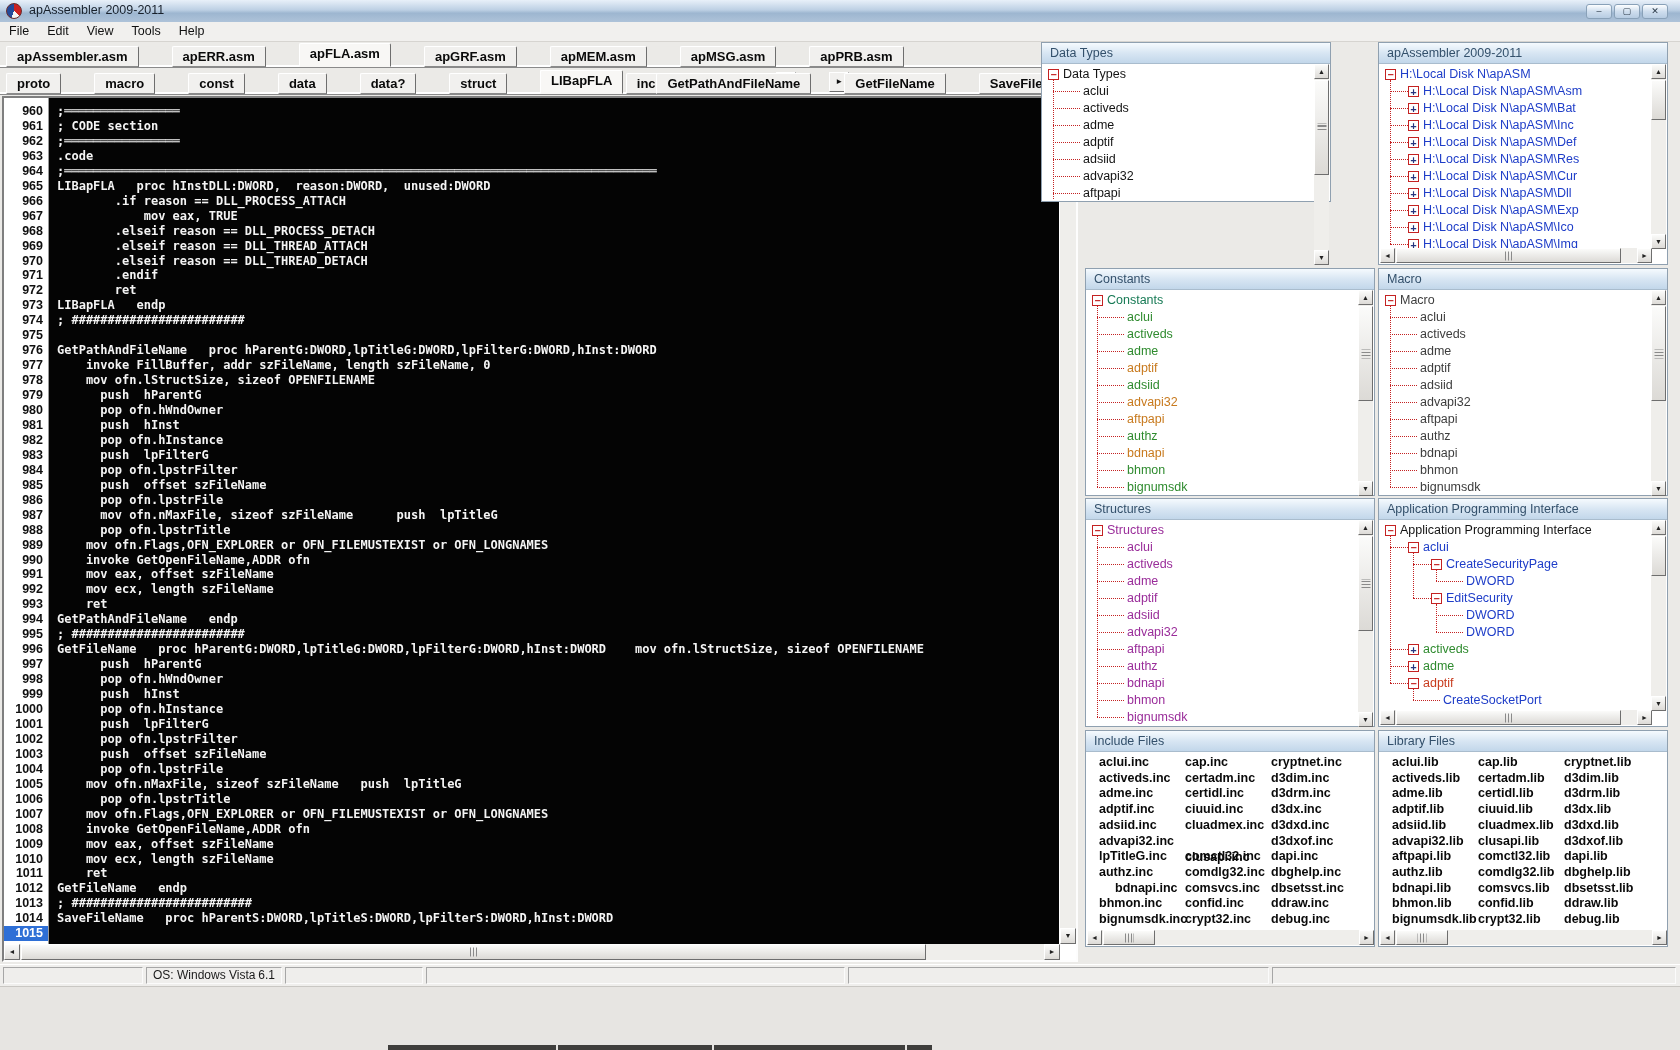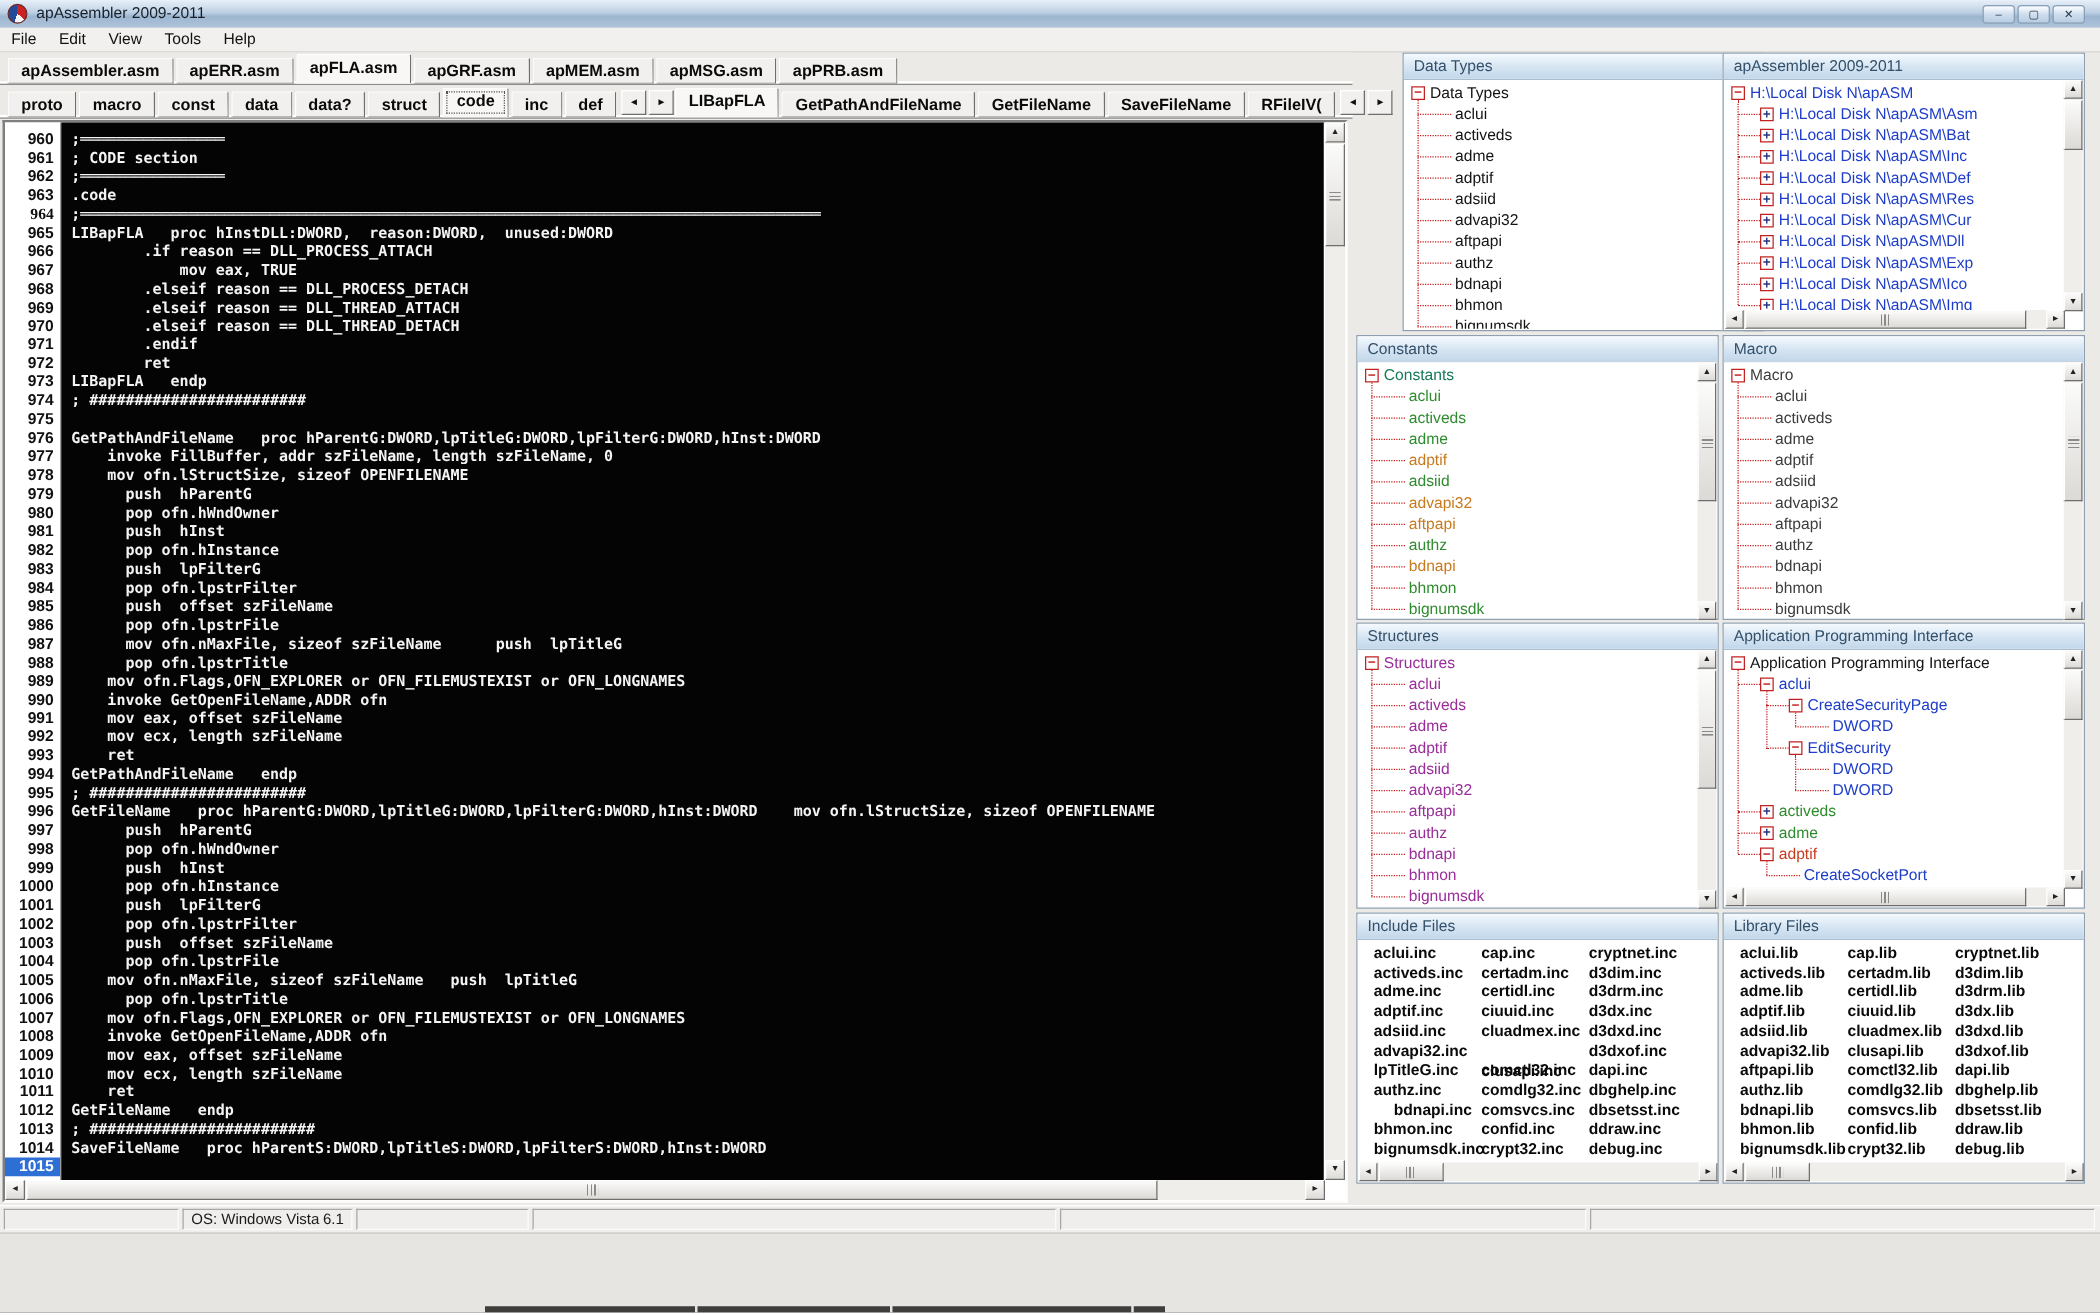--- a/index.html
+++ b/index.html
@@ -18,21 +18,21 @@
     font-size:9px;line-height:13px;text-align:center;color:#2b3a48;}
   
   #menubar{position:absolute;left:0;top:22px;width:1680px;height:19px;background:#f1f0ee;
     border-bottom:1px solid #d6d4d0;display:flex;}
   .menuitem{padding:0 9px;font-size:12.5px;line-height:19px;color:#111;}
   
   .tabstrip{position:absolute;left:0;width:1082px;background:#ebeae7;
     border-bottom:1px solid #8a8a8a;box-shadow:inset 0 -2px 0 #fff;}
   #strip1{top:42px;height:25px;}
   #strip2{top:69px;height:25px;}
-  .tabrow{position:absolute;display:flex;align-items:flex-end;}
+  .tabrow{position:absolute;display:flex;align-items:flex-end;gap:31px;}
   #filetabs{left:6px;top:43px;height:24px;}
   #sectiontabs{left:6px;top:70px;height:24px;}
   #proctabs{left:540px;top:70px;height:24px;}
   .tab{height:21px;box-sizing:border-box;padding:2px 10px 0 10px;margin-right:2px;white-space:nowrap;
     background:#f1f0ee;border:1px solid;border-color:#ffffff #6e6e6e #8a8a8a #ffffff;
     border-radius:2px 2px 0 0;font-weight:bold;font-size:13px;color:#0a0a0a;}
   .tab.active{height:24px;background:#f8f7f5;border-bottom:1px solid #f8f7f5;z-index:4;}
   .tab.focusdots{outline:1px dotted #555;outline-offset:-4px;}
   .spin{width:20px;height:20px;box-sizing:border-box;margin-left:2px;align-self:center;
     border:1px solid;border-color:#ffffff #6e6e6e #6e6e6e #ffffff;background:#f1f0ee;
@@ -132,21 +132,21 @@
       <div class="spin">◄</div>
       <div class="spin">►</div>
     </div>
 
   <div id="editor">
     <div id="gutter">
         <div class="lnum" style="top: 6px;">960</div>
         <div class="lnum" style="top: 20.95px;">961</div>
         <div class="lnum" style="top: 35.9px;">962</div>
         <div class="lnum" style="top: 50.85px;">963</div>
-        <div class="lnum" style="top: 65.8px; font-family: Liberation Serif, serif;">964</div>
+        <div class="lnum" style="top: 65.8px;">964</div>
         <div class="lnum" style="top: 80.75px;">965</div>
         <div class="lnum" style="top: 95.7px;">966</div>
         <div class="lnum" style="top: 110.65px;">967</div>
         <div class="lnum" style="top: 125.6px;">968</div>
         <div class="lnum" style="top: 140.55px;">969</div>
         <div class="lnum" style="top: 155.5px;">970</div>
         <div class="lnum" style="top: 170.45px;">971</div>
         <div class="lnum" style="top: 185.4px;">972</div>
         <div class="lnum" style="top: 200.35px;">973</div>
         <div class="lnum" style="top: 215.3px;">974</div>
@@ -261,21 +261,21 @@
 
     <div class="sb" style="left:0;top:846px;width:1056px;height:16px">
       <div class="sbtn" style="left:0;top:0;width:16px;height:16px;line-height:14px">◄</div>
       <div class="sthumb" style="left:17px;top:0;width:905px;height:16px">
           <div class="hgrip"></div>
         </div>
       <div class="sbtn" style="left:1040px;top:0;width:16px;height:16px;line-height:14px">►</div>
     </div>
   </div>
 
-  <div class="panel" style="left:1122px;top:42px;height:223px">
+  <div class="panel" style="left:1041px;top:42px;height:160px">
     <div class="phead">Data Types</div>
     <div class="pbody" id="tree-data_types">
         <div class="tbox" style="left: 5px; top: 5px; color: rgb(196, 34, 34);">−</div>
         <div class="trow" style="left: 20px; top: 2px; color: rgb(20, 20, 20);">Data Types</div>
         <div class="tstub" style="left: 10px; width: 27px; top: 27px;"></div>
         <div class="trow" style="left: 40px; top: 19px; color: rgb(20, 20, 20);">aclui</div>
         <div class="tstub" style="left: 10px; width: 27px; top: 44px;"></div>
         <div class="trow" style="left: 40px; top: 36px; color: rgb(20, 20, 20);">activeds</div>
         <div class="tstub" style="left: 10px; width: 27px; top: 61px;"></div>
         <div class="trow" style="left: 40px; top: 53px; color: rgb(20, 20, 20);">adme</div>

